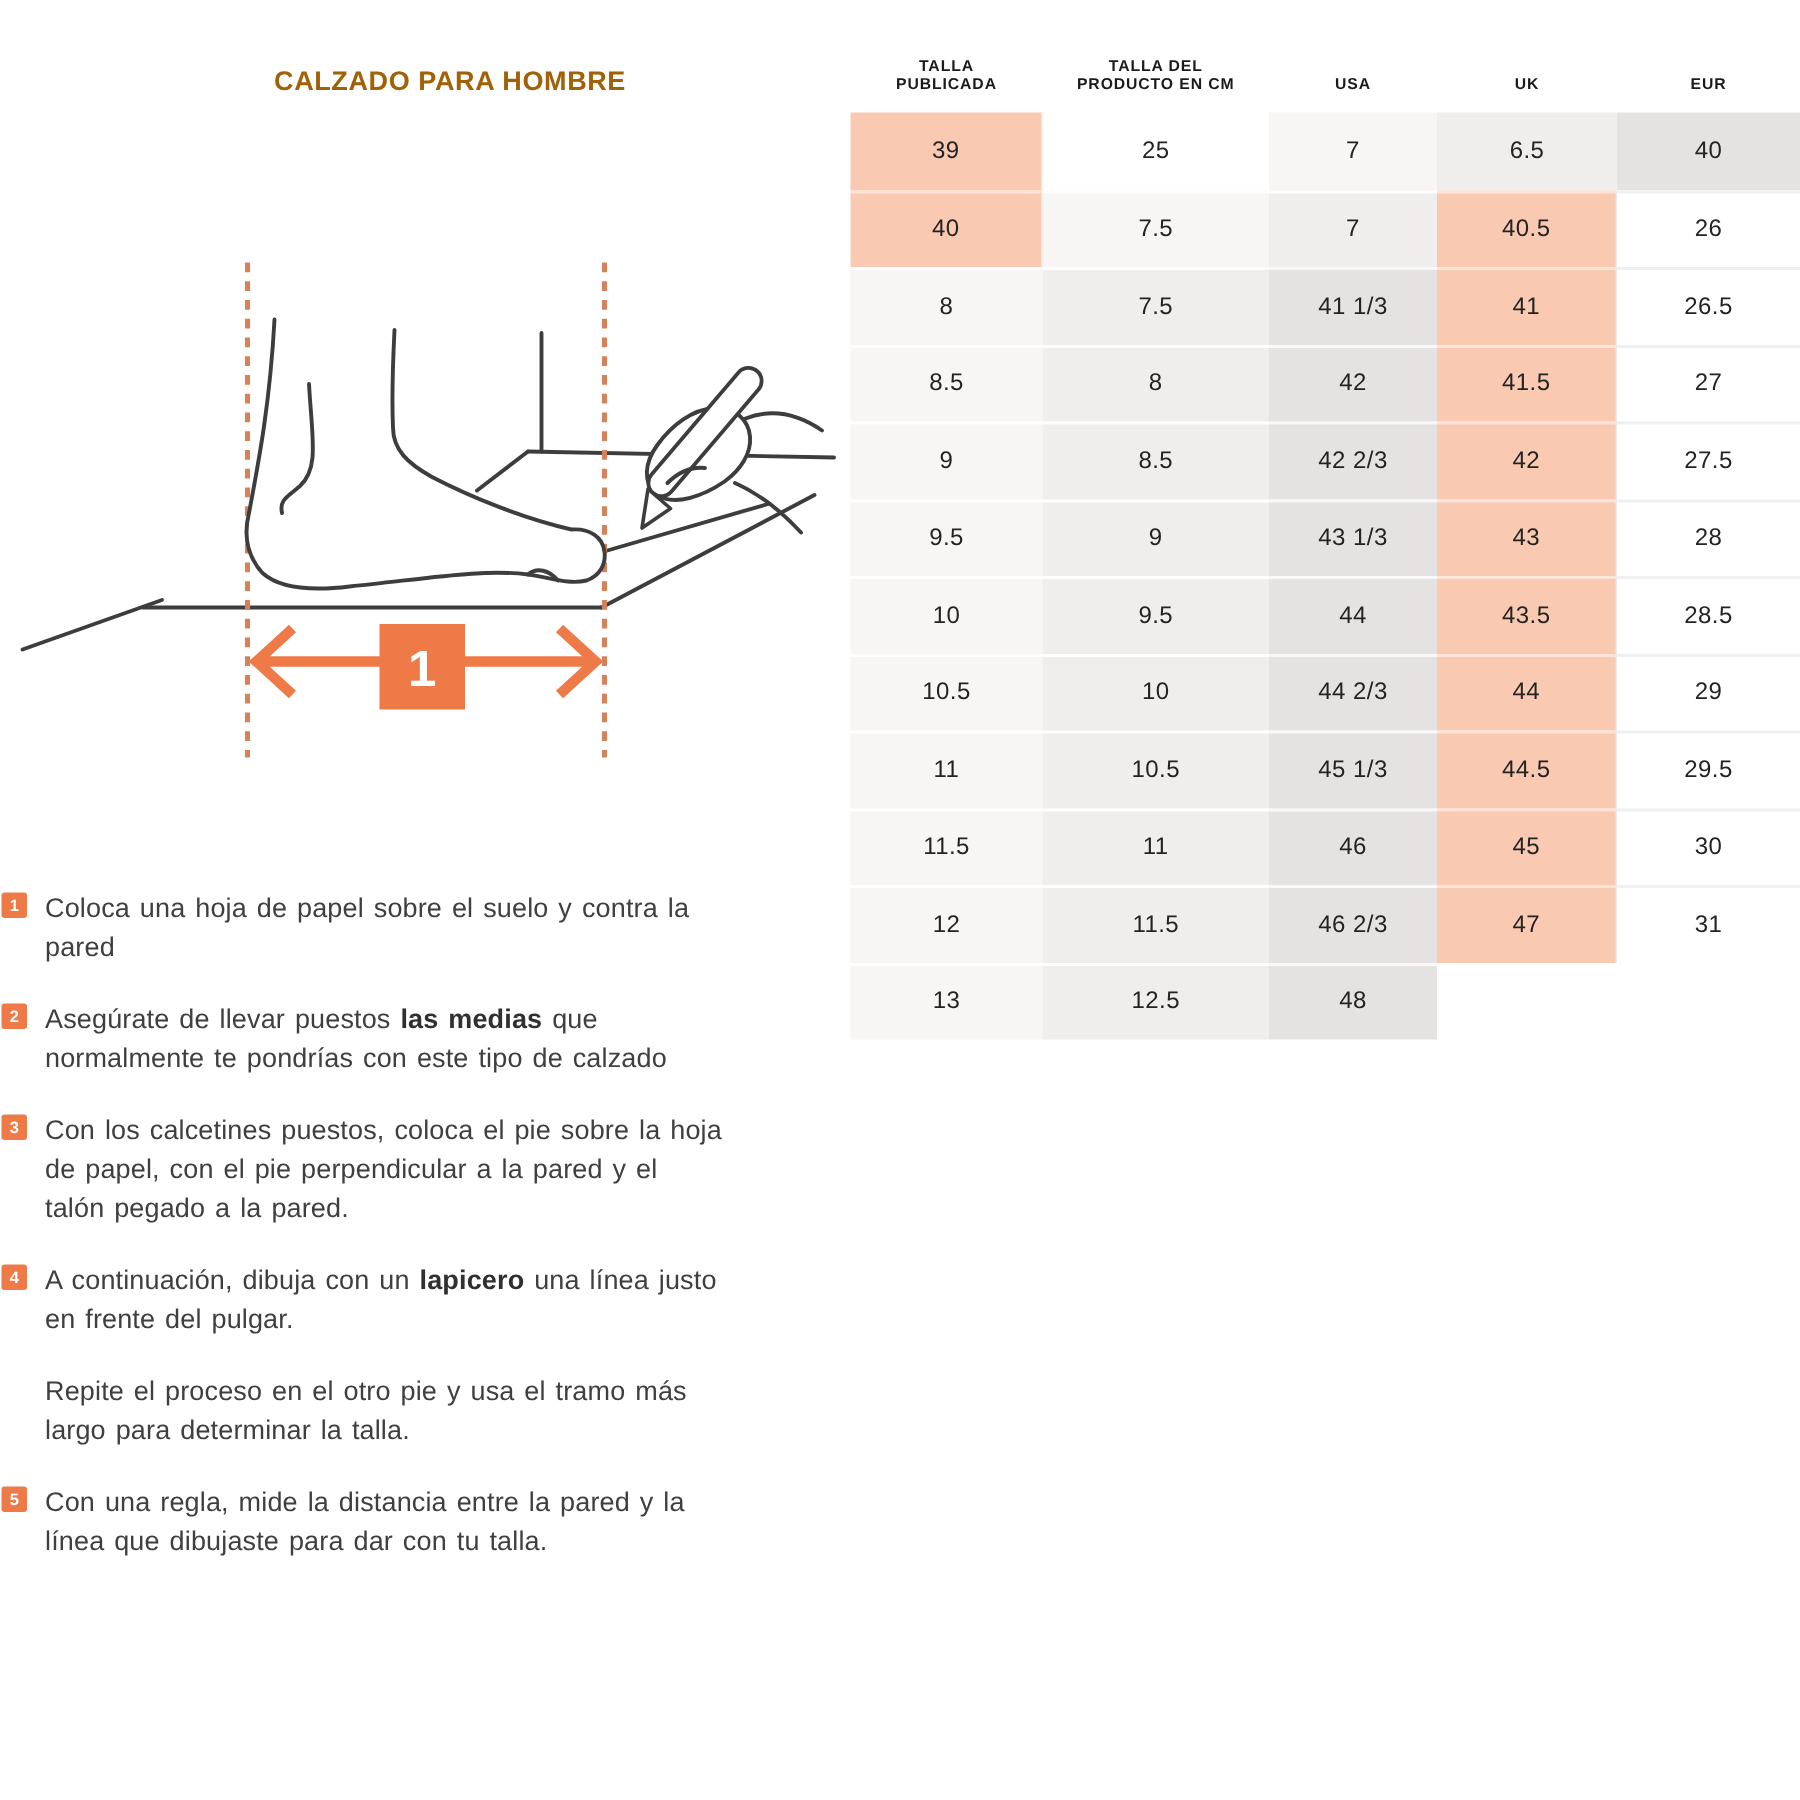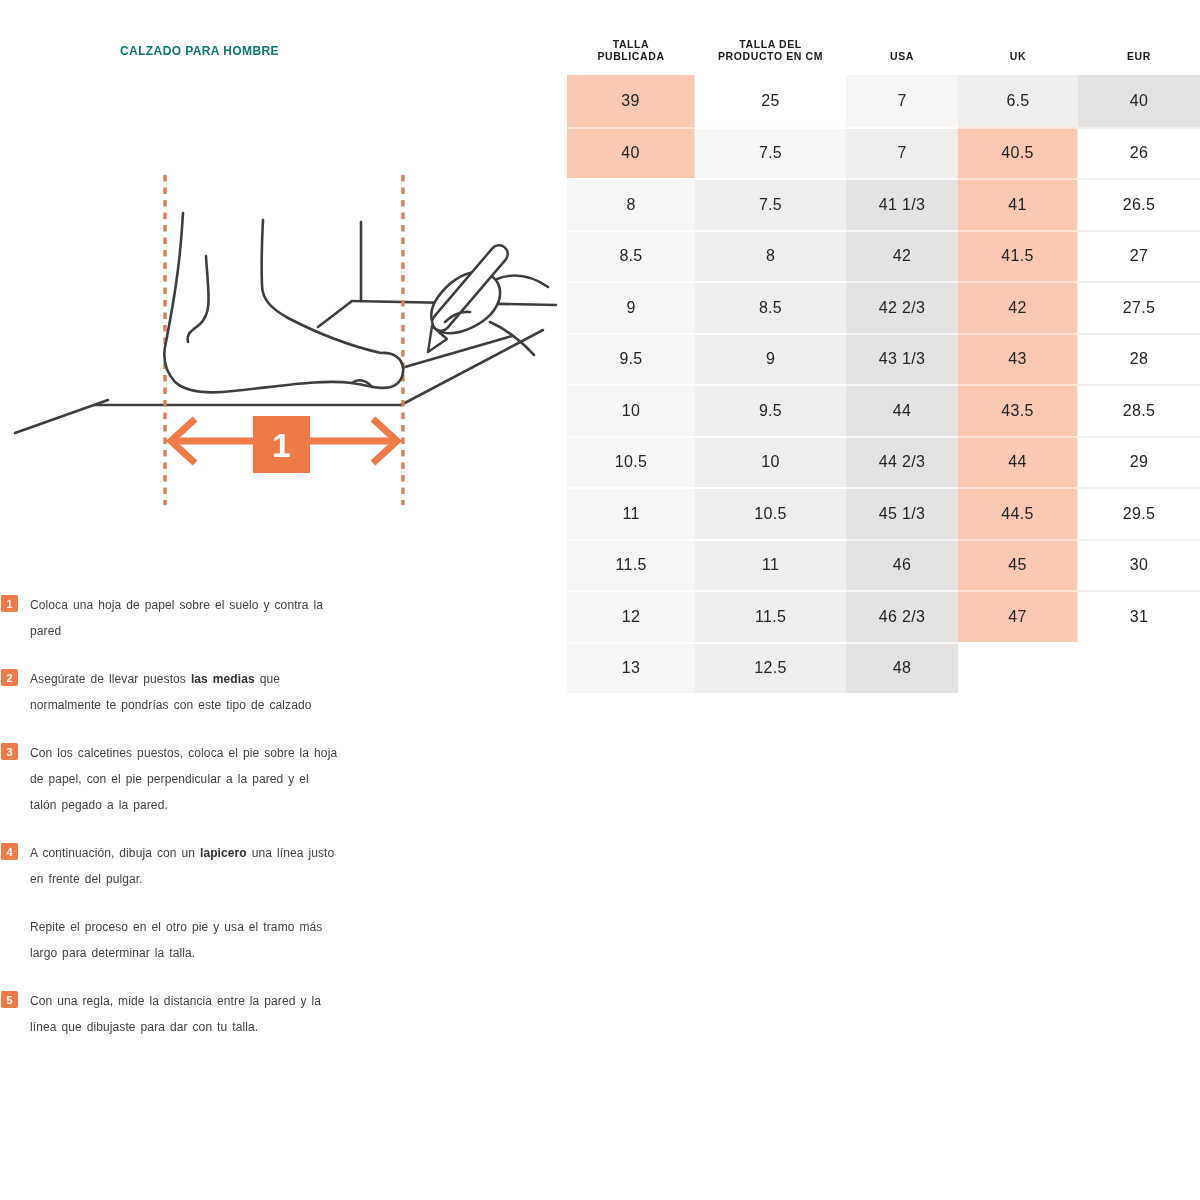--- a/index.html
+++ b/index.html
@@ -14,42 +14,42 @@
     --text-dark:#3f3f3f;
   }
   *{margin:0;padding:0;box-sizing:border-box;}
   html,body{background:#fff;}
   body{font-family:"Liberation Sans",sans-serif;}
   .canvas{position:relative;width:1200px;height:1200px;background:#fff;overflow:hidden;}
 
   
   .page-title{
     position:absolute;left:120px;top:44px;width:360px;
-    font-size:12px;font-weight:bold;color:#0f766e;
+    text-align:center;font-size:18px;font-weight:bold;color:#a16207;
     letter-spacing:.4px;
   }
 
   
   .illu{position:absolute;left:0;top:140px;width:560px;height:380px;}
   .ln{stroke:var(--line-dark);stroke-width:2.6;fill:none;stroke-linecap:round;}
   .dash{stroke:var(--dash-orange);stroke-width:3.4;fill:none;stroke-dasharray:6.5 6;}
   .whitefill{fill:#fff;stroke:none;}
   .orange{stroke:var(--accent-orange);fill:none;}
   .orangefill{fill:var(--accent-orange);stroke:none;}
   .marker-label{fill:#fff;font-family:"Liberation Sans",sans-serif;font-size:34px;font-weight:bold;}
 
   
   .instructions{position:absolute;left:1px;top:592px;width:585px;}
   .instr{position:relative;padding-left:29px;margin-bottom:22px;}
   .badge{
     position:absolute;left:0;top:3px;width:17px;height:17px;border-radius:2px;
     background:var(--accent-orange);color:#fff;font-size:11px;font-weight:bold;
     display:flex;align-items:center;justify-content:center;
   }
-  .iline{font-size:12px;line-height:26px;color:var(--text-dark);letter-spacing:.1px;word-spacing:1.5px;white-space:nowrap;}
+  .iline{font-size:18px;line-height:26px;color:var(--text-dark);letter-spacing:.1px;word-spacing:1.5px;white-space:nowrap;}
   .iline strong{color:#303030;}
 
   
   .size-table{
     position:absolute;left:567px;top:0;width:633px;
     display:grid;
     grid-template-columns:128px 151px 112px 120px 122px;
     grid-template-rows:75px repeat(12,51.5px);
   }
   .hcell{

